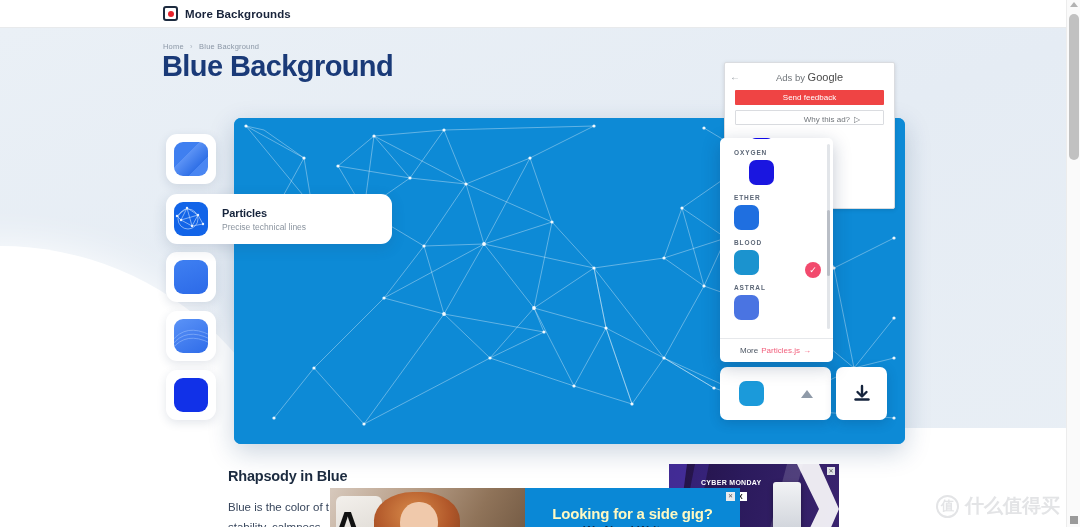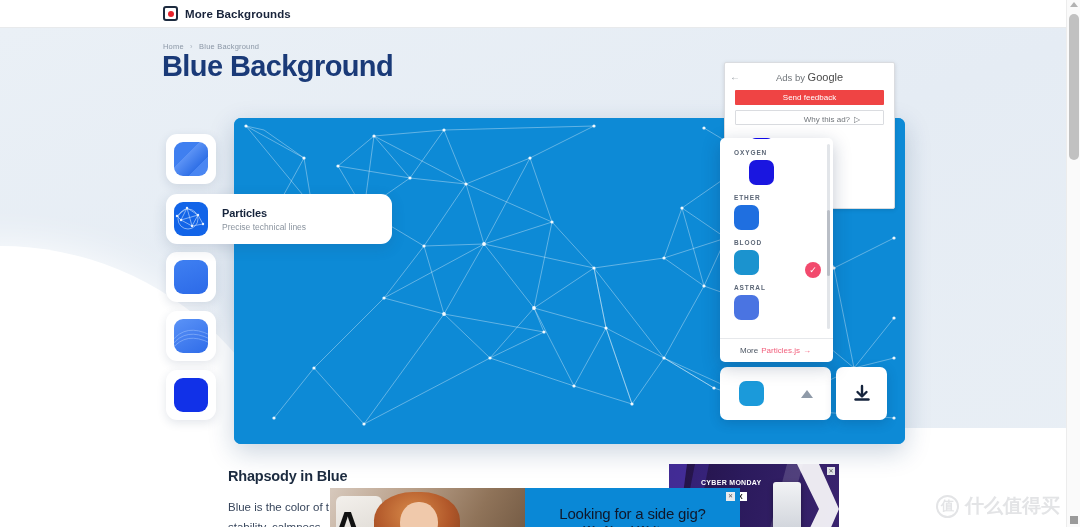--- a/index.html
+++ b/index.html
@@ -212,21 +212,21 @@
     background: radial-gradient(ellipse at 45% 35%, #d88b4a 0%, #b2582a 55%, #7c3d1c 100%);
     border-radius: 45% 45% 40% 40%; }
   .gig-face { position: absolute; left: 70px; top: 14px; width: 38px; height: 42px;
     background: #f0c9ab; border-radius: 48% 48% 50% 50%; }
   .gig-white { position: absolute; left: 6px; top: 8px; width: 46px; height: 59px;
     background: linear-gradient(160deg,#f3f0ec,#d9d4cd); border-radius: 6px; }
   .gig-blue {
     position: absolute; left: 195px; top: 0; width: 215px; height: 67px; background: #0a88d6;
     display: flex; flex-direction: column; align-items: center; justify-content: center;
   }
-  .gig-l1 { color: #0f172a; font-size: 15px; letter-spacing: -.2px; }
+  .gig-l1 { color: #fef9c3; font-size: 15px; letter-spacing: -.2px; font-weight: bold; }
   .gig-l2 { color: #0b2e52; font-size: 12px; font-weight: bold; margin-top: 2px; }
   .gig-x {
     position: absolute; right: 5px; top: 4px; width: 9px; height: 9px; background: #e8ebee;
     color: #555; font-size: 6px; line-height: 9px; text-align: center; cursor: pointer; z-index: 6;
   }
   .big-A {
     position: absolute; left: 334px; top: 477px; font-size: 38px; font-weight: bold;
     color: #111; z-index: 33; font-family: "Liberation Sans", sans-serif;
   }
 

